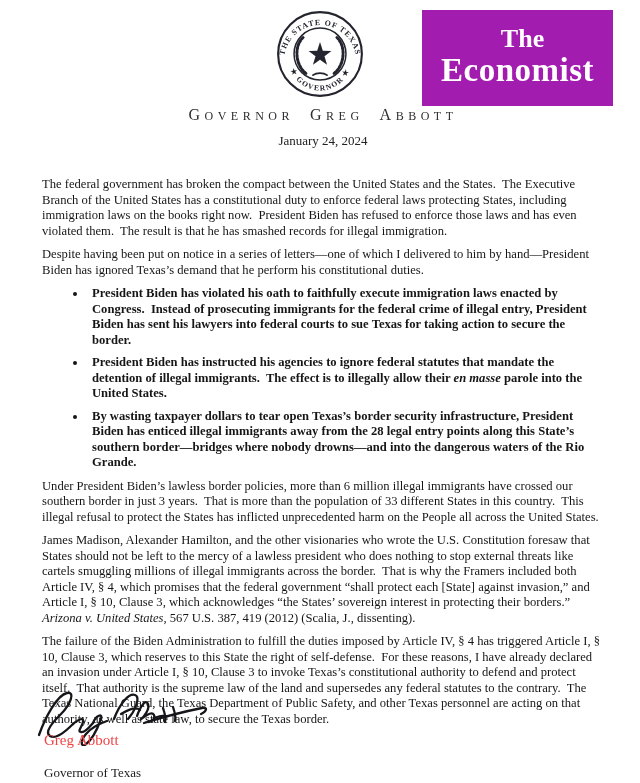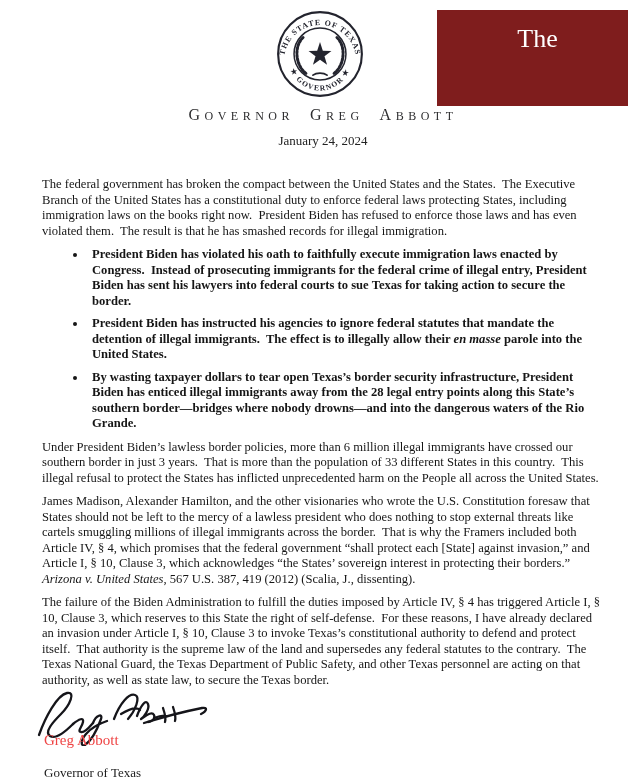--- a/index.html
+++ b/index.html
@@ -5,23 +5,23 @@
   html,body { margin:0; padding:0; background:#ffffff; }
   .page {
     position:relative; width:640px; height:783px; background:#ffffff;
     font-family:"Liberation Serif", serif; color:#1b1b1b; overflow:hidden;
   }
 
   
   .seal { position:absolute; left:276px; top:10px; width:88px; height:88px; }
 
   .economist {
-    position:absolute; left:437px; top:10px; width:191px; height:96px;
-    background:#7f1d1d; color:#ffffff; text-align:center;
-    font-family:"Liberation Serif", serif; font-weight:normal;
+    position:absolute; left:422px; top:10px; width:191px; height:96px;
+    background:#a21caf; color:#ffffff; text-align:center;
+    font-family:"Liberation Serif", serif; font-weight:bold;
   }
   .economist .line1 { font-size:26px; line-height:26px; margin-top:16px; padding-left:10px; }
   .economist .line2 { font-size:33px; line-height:33px; margin-top:2px; letter-spacing:0.5px; }
 
   .gov-title {
     position:absolute; left:0; top:106px; width:646px; text-align:center;
     color:#2e2e30; white-space:nowrap;
   }
   .gov-title .word {
     display:inline-block; font-size:12px; letter-spacing:4.5px;
@@ -68,34 +68,36 @@
       <textPath href="#sealBot" startOffset="50%" text-anchor="middle">★ GOVERNOR ★</textPath>
     </text>
     <path d="M34,72 C22,63 20,41 31,31" fill="none" stroke="#23242e" stroke-width="3.4" stroke-linecap="round" stroke-dasharray="2.6 1.7"></path>
     <path d="M66,72 C78,63 80,41 69,31" fill="none" stroke="#23242e" stroke-width="3.4" stroke-linecap="round" stroke-dasharray="2.6 1.7"></path>
     <path d="M42,74 C46,71 54,71 58,74" fill="none" stroke="#23242e" stroke-width="2" stroke-linecap="round"></path>
     <polygon points="50,36.5 53.2,46.3 63,46.5 55.1,52.6 58,62.3 50,56.4 42,62.3 44.9,52.6 37,46.5 46.8,46.3" fill="#23242e"></polygon>
   </svg>
 
   <div class="economist">
     <div class="line1">The</div>
+    <div class="line2">Economist</div>
   </div>
 
   <div class="gov-title">
     <span class="word">Governor</span>
     <span class="word">Greg</span>
     <span class="word">Abbott</span>
   </div>
 
   <div class="date-line">January 24, 2024</div>
 
   <div class="body">
 
     <p><span>The federal government has broken the compact between the United States and the States.  The Executive Branch of the United States has a constitutional duty to enforce federal laws protecting States, including immigration laws on the books right now.  President Biden has refused to enforce those laws and has even violated them.  The result is that he has smashed records for illegal immigration.</span><em></em><span></span></p>
 
+    <p><span>Despite having been put on notice in a series of letters—one of which I delivered to him by hand—President Biden has ignored Texas’s demand that he perform his constitutional duties.</span><em></em><span></span></p>
 
     <ul>
       <li><span>President Biden has violated his oath to faithfully execute immigration laws enacted by Congress.  Instead of prosecuting immigrants for the federal crime of illegal entry, President Biden has sent his lawyers into federal courts to sue Texas for taking action to secure the border.</span><em></em><span></span></li>
       <li><span>President Biden has instructed his agencies to ignore federal statutes that mandate the detention of illegal immigrants.  The effect is to illegally allow their </span><em>en masse</em><span> parole into the United States.</span></li>
       <li><span>By wasting taxpayer dollars to tear open Texas’s border security infrastructure, President Biden has enticed illegal immigrants away from the 28 legal entry points along this State’s southern border—bridges where nobody drowns—and into the dangerous waters of the Rio Grande.</span><em></em><span></span></li>
     </ul>
 
     <p><span>Under President Biden’s lawless border policies, more than 6 million illegal immigrants have crossed our southern border in just 3 years.  That is more than the population of 33 different States in this country.  This illegal refusal to protect the States has inflicted unprecedented harm on the People all across the United States.</span><em></em><span></span></p>
 
     <p><span>James Madison, Alexander Hamilton, and the other visionaries who wrote the U.S. Constitution foresaw that States should not be left to the mercy of a lawless president who does nothing to stop external threats like cartels smuggling millions of illegal immigrants across the border.  That is why the Framers included both Article IV, § 4, which promises that the federal government “shall protect each [State] against invasion,” and Article I, § 10, Clause 3, which acknowledges “the States’ sovereign interest in protecting their borders.”  </span><em>Arizona v. United States</em><span>, 567 U.S. 387, 419 (2012) (Scalia, J., dissenting).</span></p>

